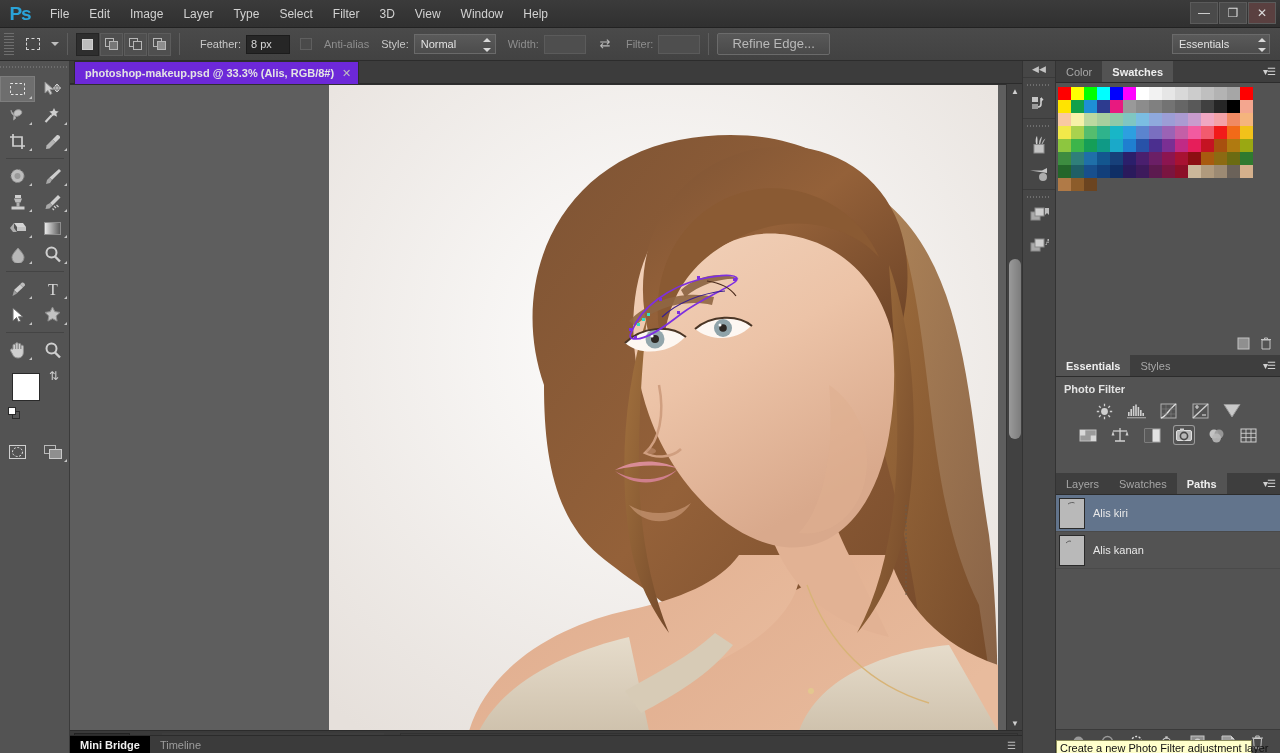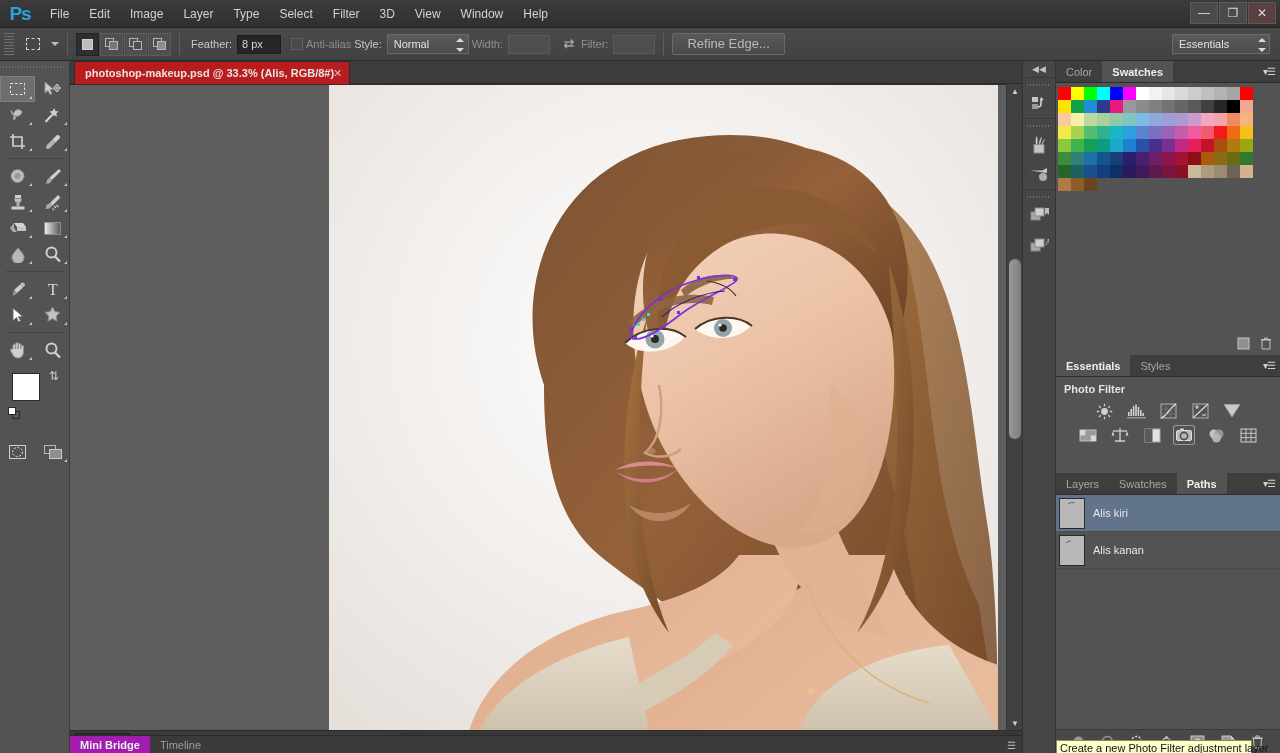--- a/index.html
+++ b/index.html
@@ -58,21 +58,21 @@
   .bool-btn {
     width:23px;height:23px; background:#4f4f4f; border:1px solid #5c5c5c;
     display:flex;align-items:center;justify-content:center;
   }
   .bool-btn.active { background:#2e2e2e; border-color:#252525; }
   .bool-icon { width:11px;height:11px;border:1px solid #cfcfcf; }
   .bool-icon.filled { background:#bdbdbd; }
   .bool-icon2 { position:relative;width:14px;height:12px; }
   .bool-icon2 i { position:absolute; width:9px;height:9px;border:1px solid #b6b6b6; display:block;}
   .bool-icon2 i.a{left:0;top:0;} .bool-icon2 i.b{left:4px;top:3px;background:#777;}
-  .lbl { color:#c9c9c9; font-size:11px; margin-left:3px; }
+  .lbl { color:#c9c9c9; font-size:11px; margin-left:12px; }
   .lbl.dim { color:#8e8e8e; }
   .txtfield {
     background:#262626; border:1px solid #1c1c1c; color:#d6d6d6;
     height:19px; line-height:17px; padding:0 4px; font-size:11px; margin-left:5px;
   }
   .selectbox {
     background:linear-gradient(#5a5a5a,#4c4c4c); border:1px solid #6a6a6a; color:#e2e2e2;
     height:20px; line-height:18px; padding:0 18px 0 6px; font-size:11px; margin-left:5px;
     position:relative; display:inline-block;
   }
@@ -115,22 +115,22 @@
   .default-wells i{position:absolute;width:8px;height:8px;border:1px solid #2a2a2a;}
   .default-wells i.w{left:0;top:0;background:#fff;}
   .default-wells i.b{left:4px;top:4px;background:#555;}
   .mode-row { display:grid; grid-template-columns:35px 35px; margin-top:4px;}
 
   
   .docarea { position:absolute; left:70px; top:61px; width:952px; height:692px; background:#454545; }
   .tabstrip { position:absolute; left:0; top:0; width:952px; height:23px; background:#3c3c3c; border-bottom:1px solid #2b2b2b;}
   .doctab {
     position:absolute; left:4px; top:0; height:23px; line-height:23px;
-    background:#b91c1c; border:1px solid #2d2d2d; border-bottom:none;
-    padding:0 15px 0 10px; font-size:11px; font-weight:bold; color:#e4e4e4; white-space:nowrap;
+    background:#6d28d9; border:1px solid #2d2d2d; border-bottom:none;
+    padding:0 24px 0 10px; font-size:11px; font-weight:bold; color:#e4e4e4; white-space:nowrap;
   }
   .doctab .x { position:absolute; right:7px; top:0; line-height:23px; font-size:11px; color:#c0c0c0; font-weight:normal;}
   .canvaswrap {
     position:absolute; left:0; top:23px; width:952px; height:646px;
     background:#5e5e5e; border-top:1px solid #2f2f2f;
   }
   .canvas {
     position:absolute; left:259px; top:0px; width:669px; height:646px;
     background:#f0ece9; overflow:hidden;
   }
@@ -148,21 +148,21 @@
   .status-tri { position:absolute; left:318px; bottom:4px; color:#d6d6d6; font-size:9px;}
   .hscroll { position:absolute; left:330px; bottom:3px; width:618px; height:17px; background:#3a3a3a; border:1px solid #313131; }
   .hscroll .la{position:absolute;left:2px;top:3px;color:#cfcfcf;font-size:8px;}
   .hscroll .ra{position:absolute;right:2px;top:3px;color:#cfcfcf;font-size:8px;}
   .hthumb { position:absolute; left:175px; top:2px; width:248px; height:11px;
     background:linear-gradient(#b4b4b4,#8e8e8e); border-radius:5px;}
 
   
   .bottomdock { position:absolute; left:70px; bottom:0; width:952px; height:18px; background:#3b3b3b; border-top:1px solid #2b2b2b; display:flex; align-items:stretch;}
   .bd-tab { padding:0 10px; font-size:11px; line-height:18px; color:#9d9d9d; }
-  .bd-tab.active { background:#a21caf; color:#efefef; font-weight:bold; }
+  .bd-tab.active { background:#000000; color:#efefef; font-weight:bold; }
   .bd-menu { position:absolute; right:6px; top:4px; color:#bbb; font-size:10px;}
 
   
   .icondock { position:absolute; left:1022px; top:61px; width:34px; height:692px; background:#464646; border-left:1px solid #333; border-right:1px solid #333;}
   .id-collapse { height:16px; display:flex; align-items:center; justify-content:center; color:#c3c3c3; font-size:9px;}
   .id-group { border-top:1px solid #3a3a3a; padding-top:3px; }
   .id-grip { height:7px; background-image:repeating-linear-gradient(to right,#6e6e6e 0 1px,transparent 1px 3px);
     background-size:24px 2px; background-repeat:no-repeat; background-position:center center; }
   .id-btn { height:30px; display:flex; align-items:center; justify-content:center; color:#c9c9c9;}
 

